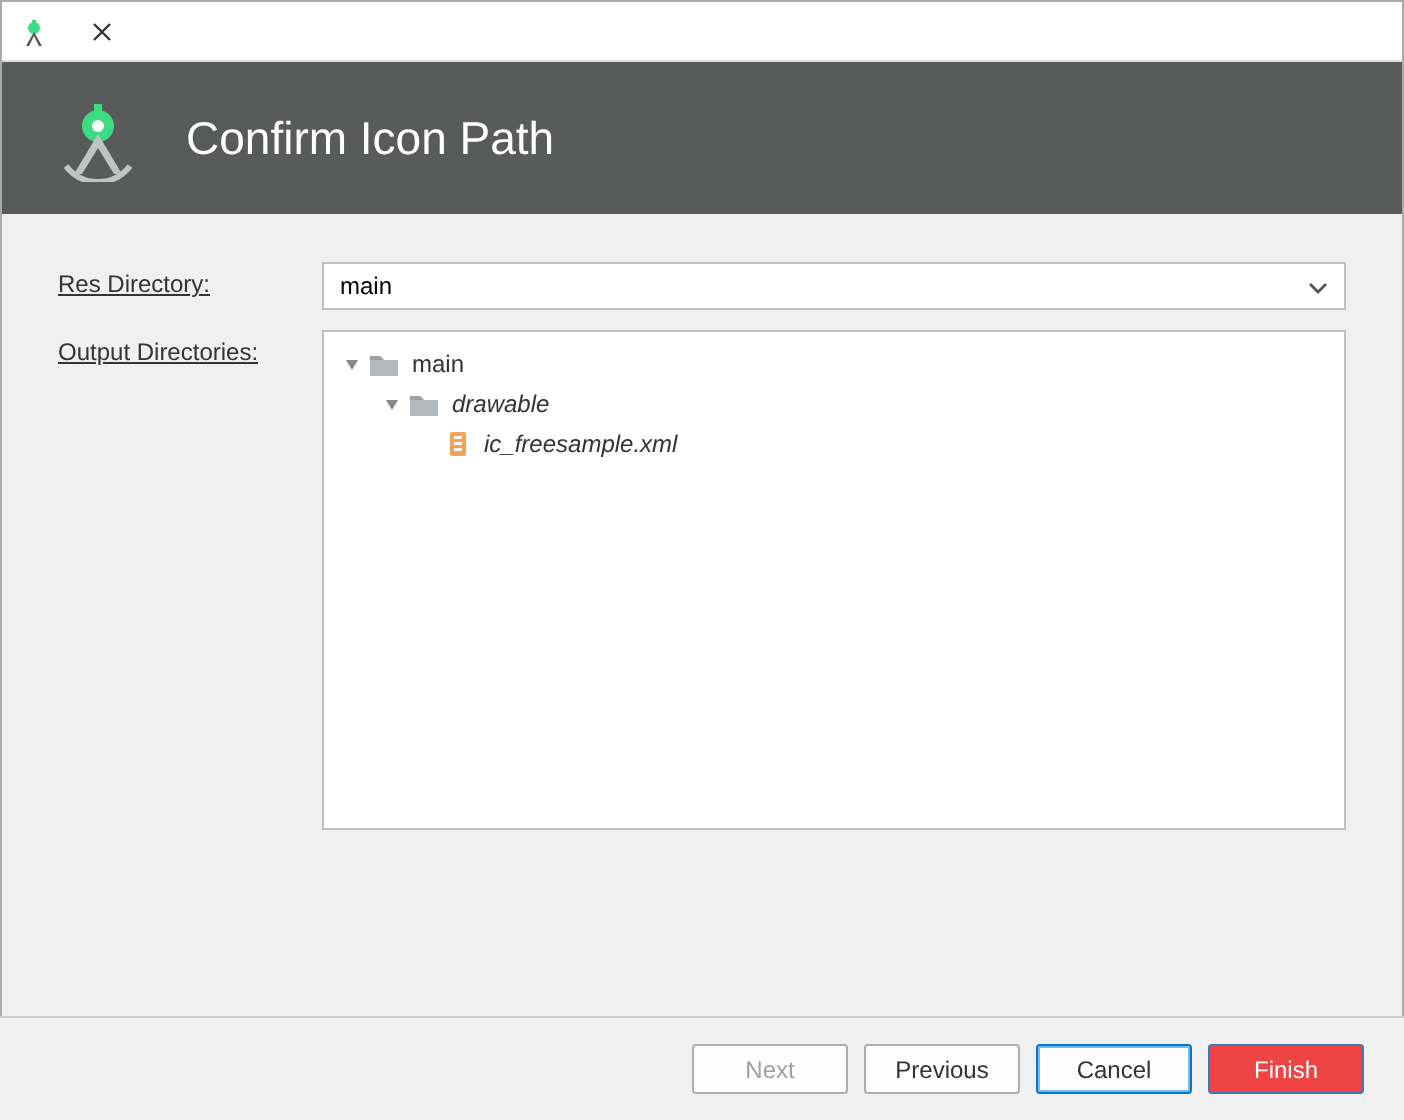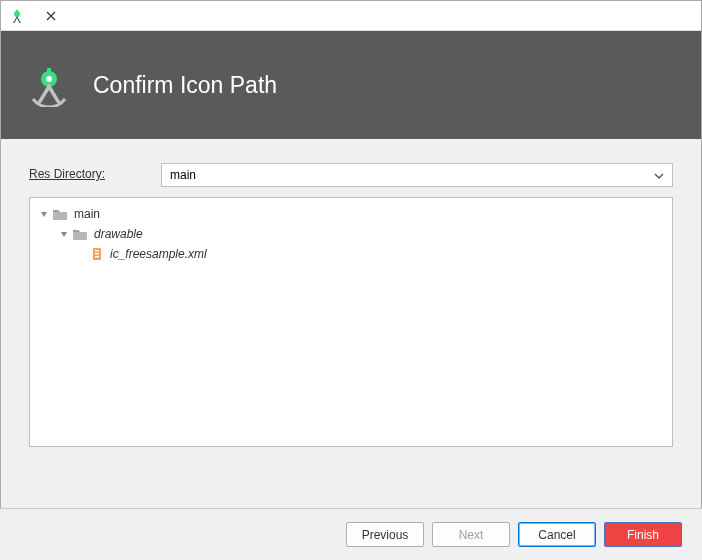--- a/index.html
+++ b/index.html
@@ -26,21 +26,21 @@
     display: flex; align-items: center; justify-content: center;
   }
   .titlebar-title { flex: 1; font-size: 12px; color: #333; }
   .titlebar-close {
     width: 40px; height: 28px;
     display: flex; align-items: center; justify-content: center;
     color: #333; font-size: 14px;
   }
 
   .banner {
-    height: 108px;
+    height: 76px;
     background: #595b5a;
     display: flex;
     align-items: center;
     padding-left: 26px;
   }
   .banner-icon {
     width: 44px; height: 44px;
     margin-right: 22px;
   }
   .banner-title {
@@ -181,20 +181,21 @@
       <span>main</span>
       <span class="dropdown-caret">
         <svg width="10" height="6" viewBox="0 0 10 6">
             <path d="M1 1 L5 5 L9 1" stroke="#555" stroke-width="1.4" fill="none"></path>
           </svg>
       </span>
     </div>
   </div>
 
   <div class="row">
+    <div class="label">Output Directories:</div>
     <div class="tree-box">
       <div class="tree-row" style="padding-left:0px;">
         <span class="caret">
           <svg width="8" height="8" viewBox="0 0 8 8">
               <path d="M1 2 L7 2 L4 7 Z" fill="#888"></path>
             </svg>
         </span>
         <span class="folder-ic">
           <svg viewBox="0 0 16 14" width="16" height="14">
             <path d="M1 3 L6 3 L8 5 L15 5 L15 13 L1 13 Z" fill="#b3b8bd"></path>
@@ -226,17 +227,17 @@
             <rect x="5" y="9" width="4" height="1.5" fill="#fff"></rect>
           </svg>
         </span>
         <span class="italic">ic_freesample.xml</span>
       </div>
     </div>
   </div>
 </div>
 
 <div class="footer">
+  <div class="btn disabled">Next</div>
   <div class="btn">Previous</div>
-  <div class="btn disabled">Next</div>
   <div class="btn focused">Cancel</div>
   <div class="btn primary">Finish</div>
 </div>
 
 </body></html>

